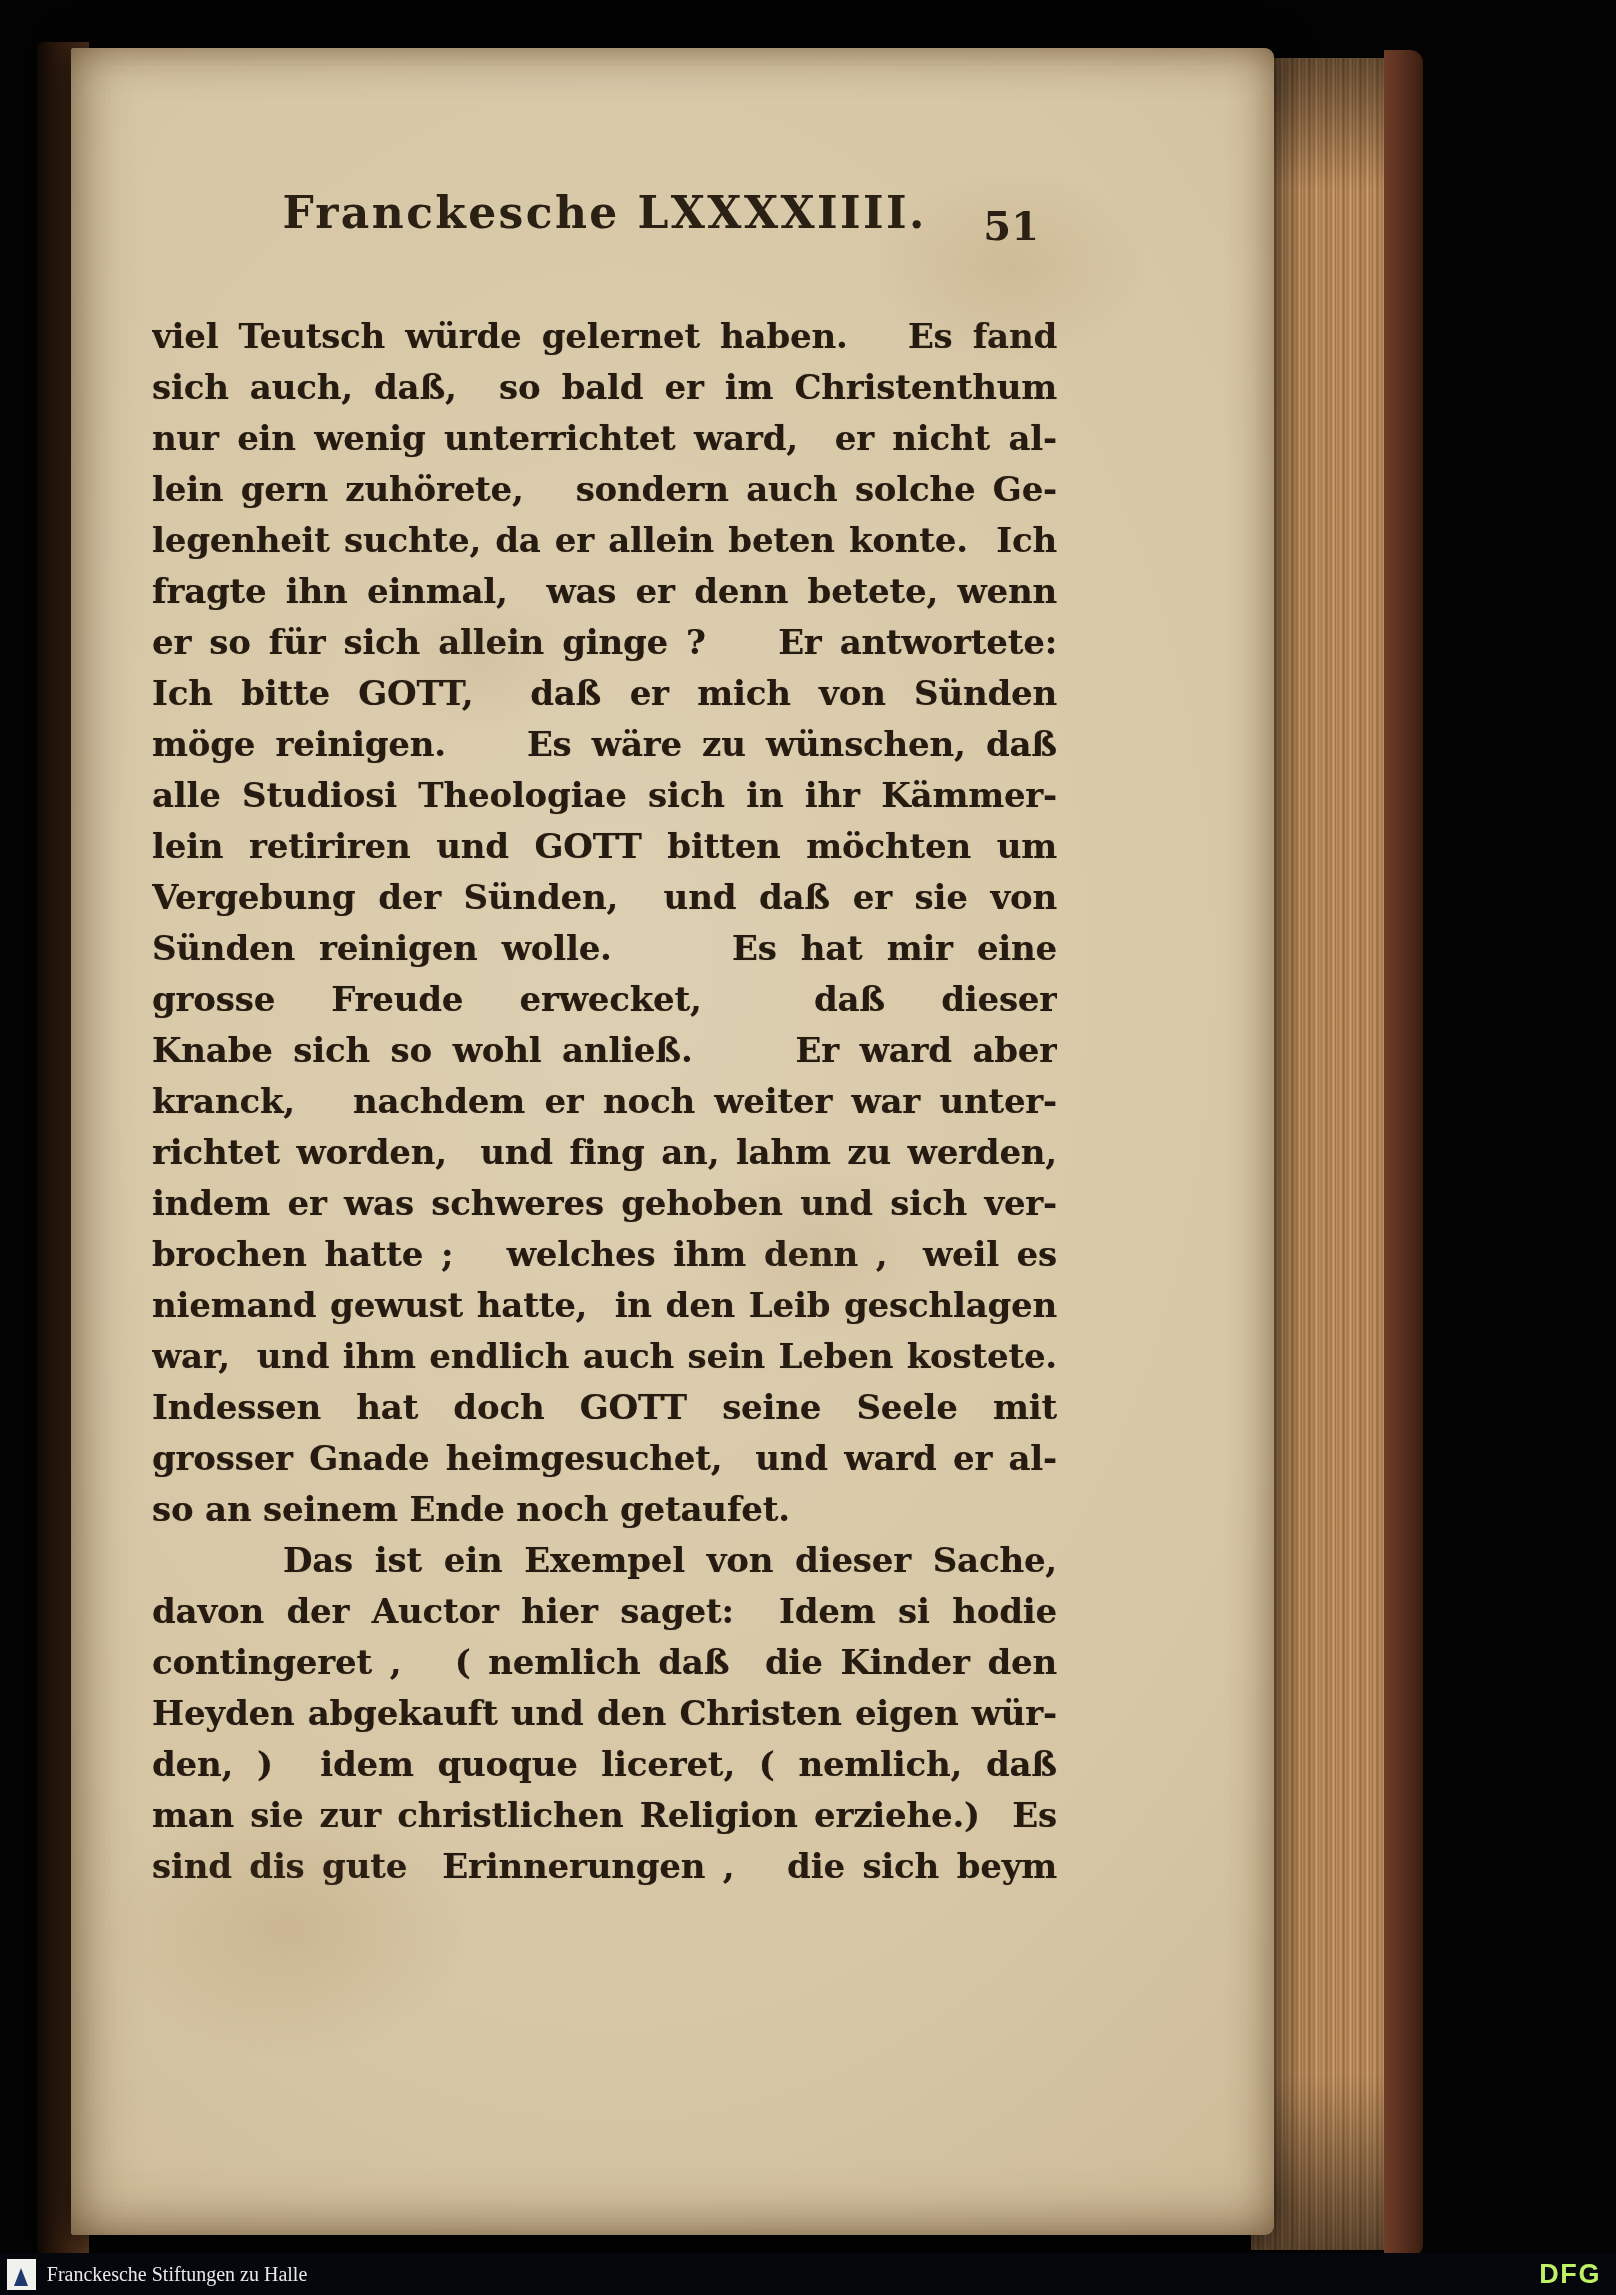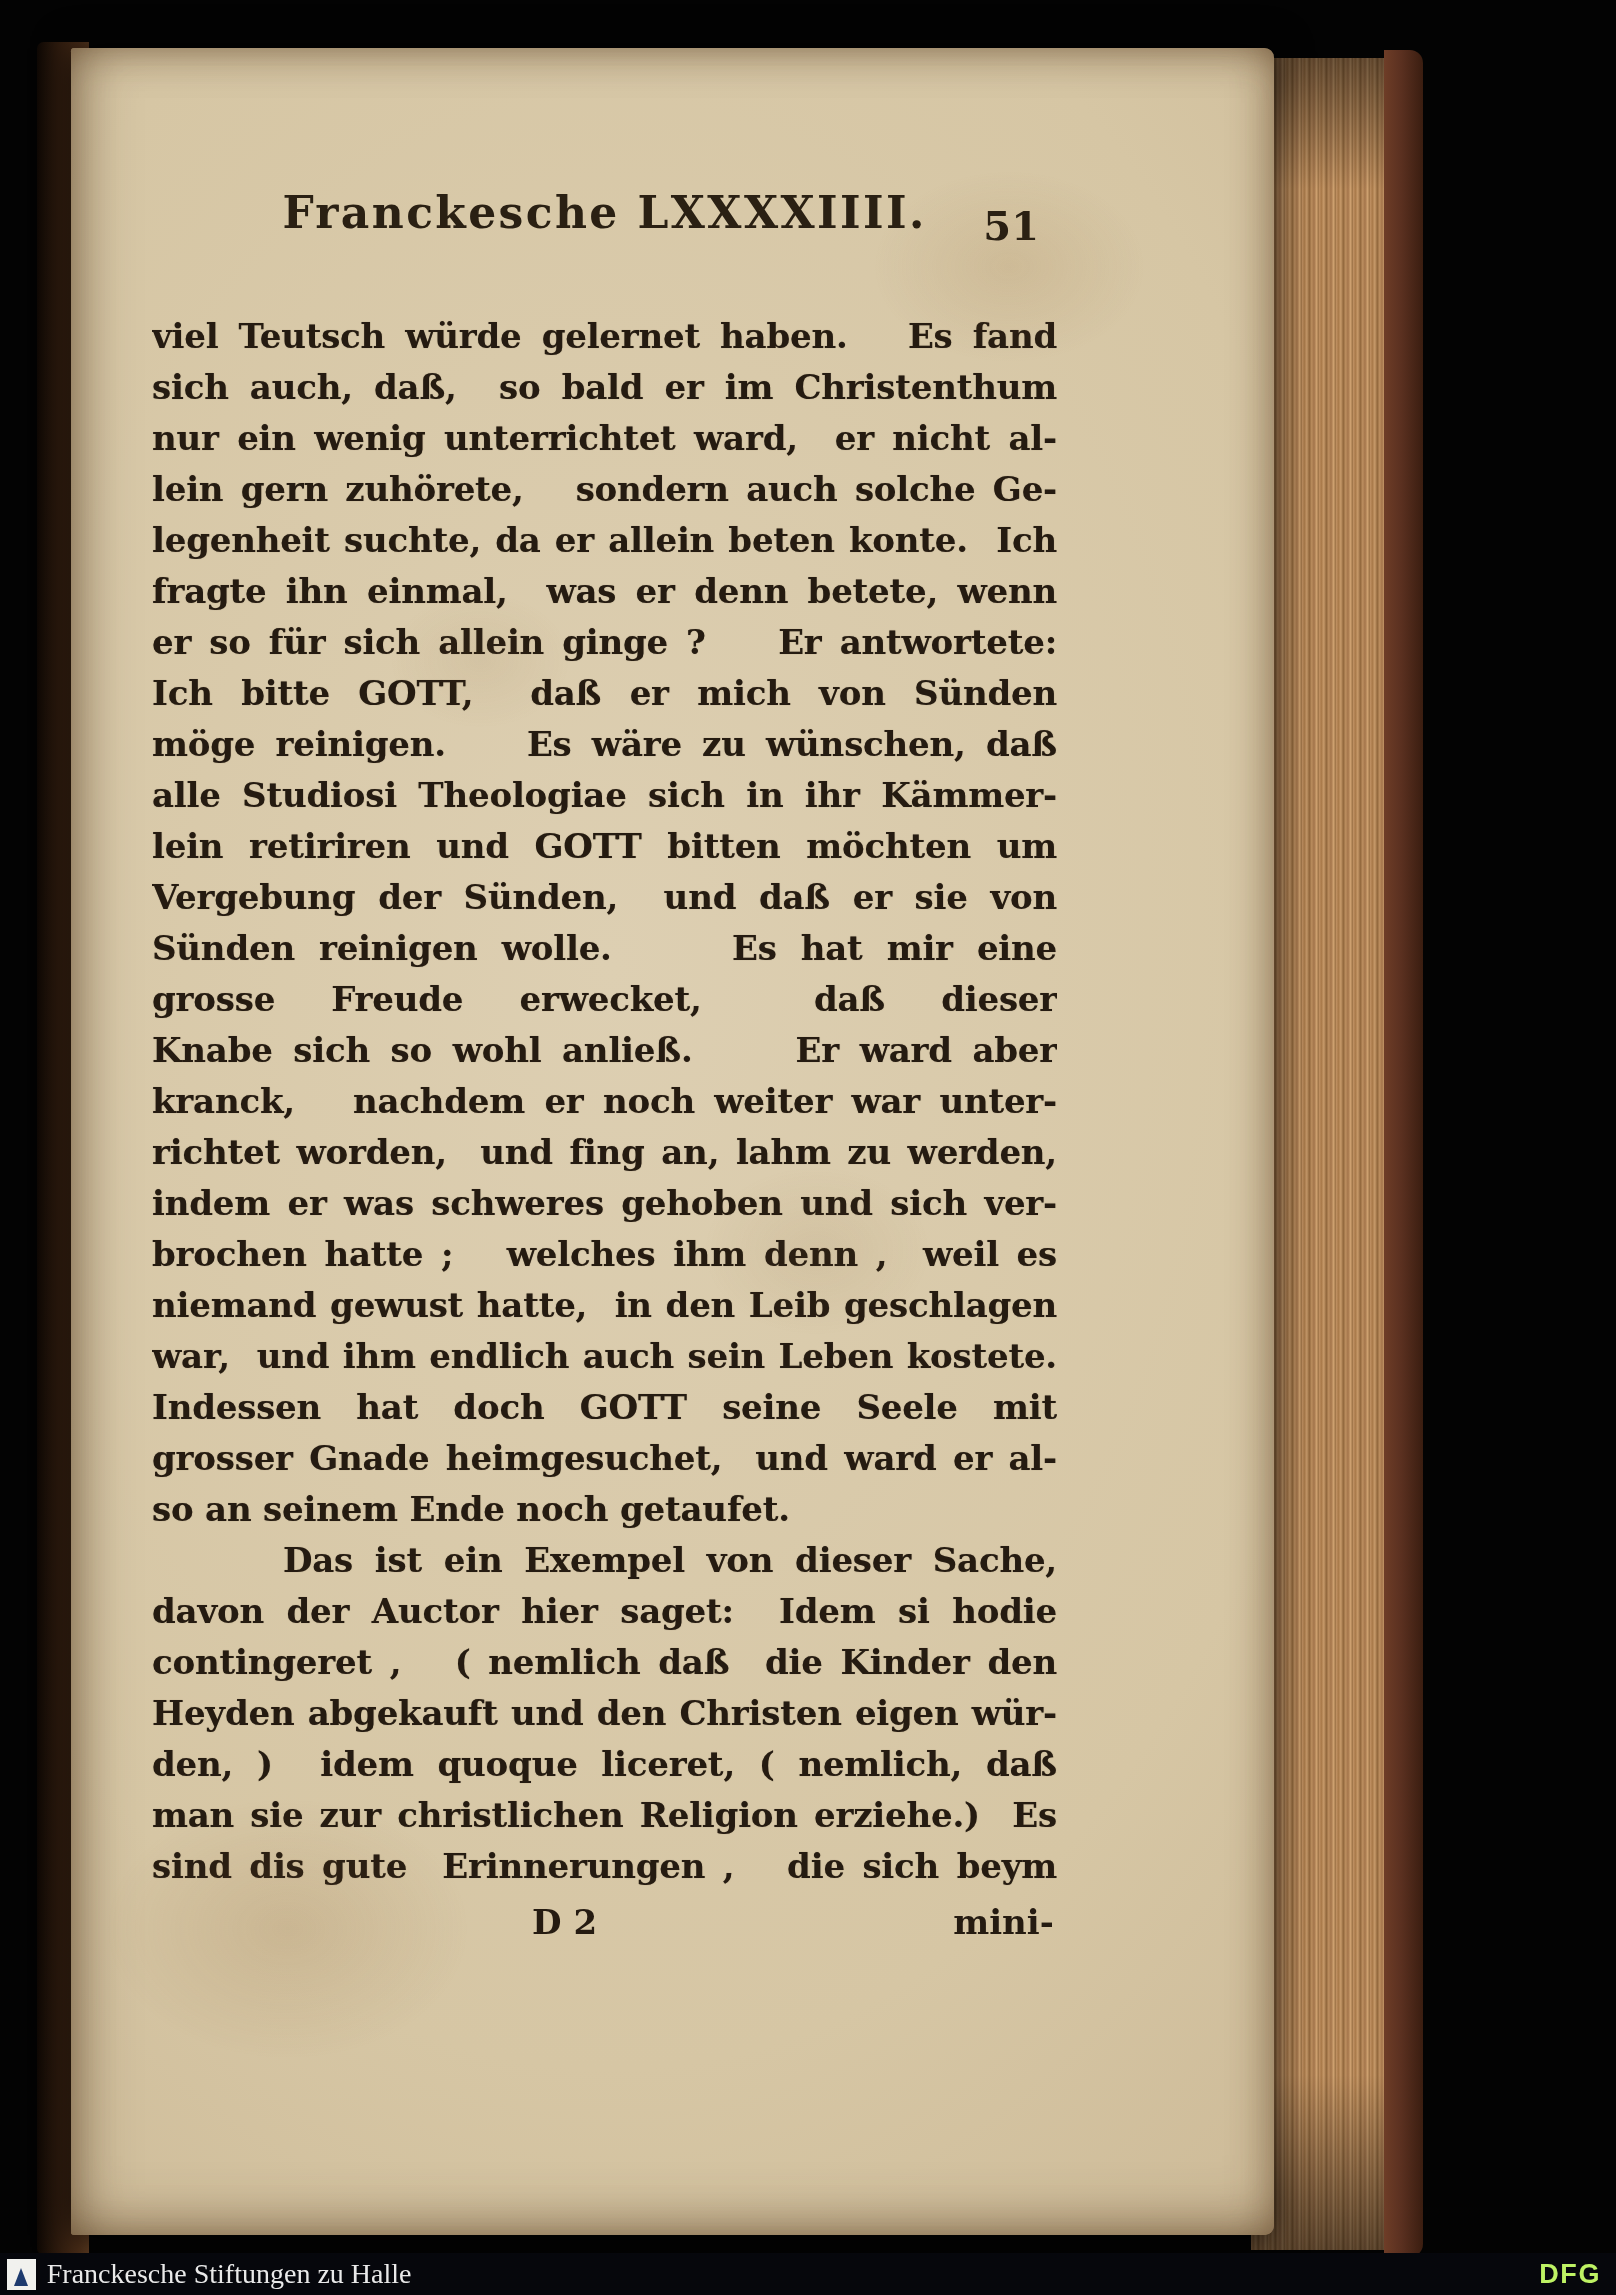--- a/index.html
+++ b/index.html
@@ -101,21 +101,21 @@
     display:flex; align-items:flex-end; justify-content:center; padding-bottom:3.2px;
     box-sizing:border-box;
   }
   .footer-logo-glyph {
     width:0; height:0;
     border-left:7.3px solid transparent; border-right:7.3px solid transparent;
     border-bottom:18px solid #1d3a6e;
   }
   .footer-text {
     color:#e9e9e9; font-family:"Liberation Serif", serif;
-    font-size:28px; margin-left:11.3px;
+    font-size:20px; margin-left:11.3px;
   }
   .footer-dfg {
     margin-left:auto; margin-right:16px; color:#bef264;
     font-family:"Liberation Sans", sans-serif; font-weight:700;
     font-size:27px; letter-spacing:1.6px;
   }
 </style>
 </head>
 <body>
 
@@ -160,24 +160,20 @@
         <div class="line">so an seinem Ende noch getaufet.</div>
         <div class="line justify">      Das ist ein Exempel von dieser Sache,</div>
         <div class="line justify">davon der Auctor hier saget:  Idem si hodie</div>
         <div class="line justify">contingeret ,   ( nemlich daß  die Kinder den</div>
         <div class="line justify">Heyden abgekauft und den Christen eigen wür-</div>
         <div class="line justify">den, )  idem quoque liceret, ( nemlich, daß</div>
         <div class="line justify">man sie zur christlichen Religion erziehe.)  Es</div>
         <div class="line justify">sind dis gute  Erinnerungen ,   die sich beym</div>
       </div>
 
-    <div class="sig-row">
-      <span class="sig-mark">D 2</span>
-      <span class="catchword">mini-</span>
-    </div>
   </div>
 
   <div class="footer-bar">
     <div class="footer-logo">
       <div class="footer-logo-glyph"></div>
     </div>
     <div class="footer-text">Franckesche Stiftungen zu Halle</div>
     <div class="footer-dfg">DFG</div>
   </div>
 

